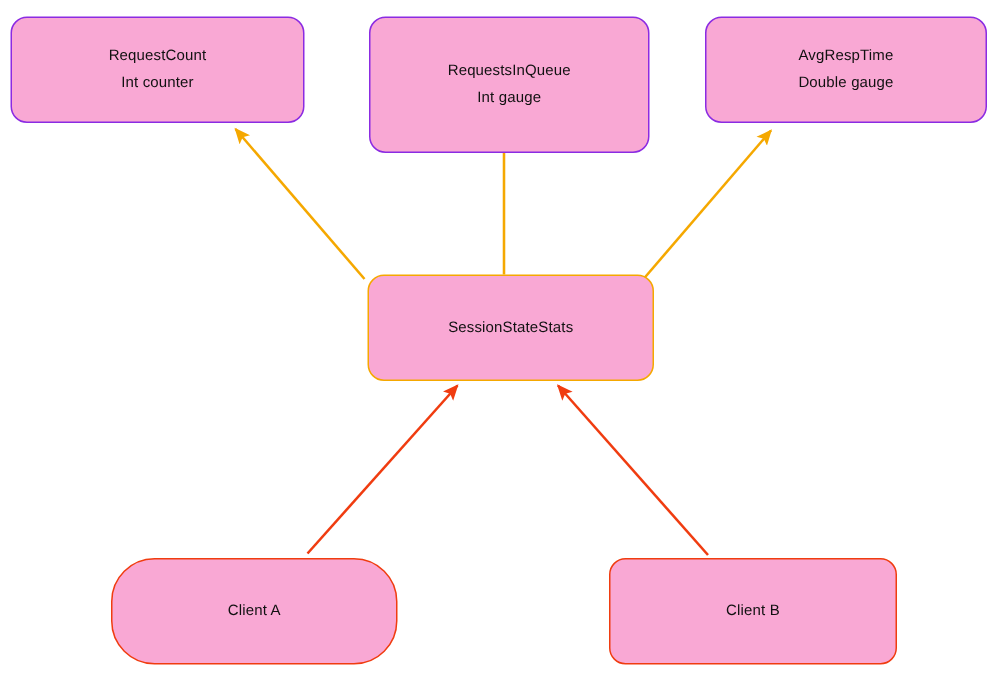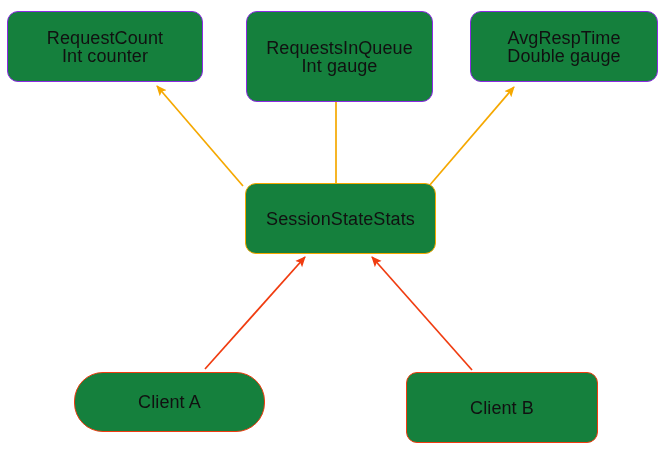--- a/index.html
+++ b/index.html
@@ -24,27 +24,27 @@
     width: 670px;
     height: 454px;
     pointer-events: none;
   }
   .node {
     position: absolute;
     box-sizing: border-box;
     border-style: solid;
     border-width: 1.6px;
     border-radius: 11px;
-    background: #15803d;
+    background: #f9a8d4;
     display: flex;
     align-items: center;
     justify-content: center;
     text-align: center;
     color: #111111;
-    font-size: 18px;
+    font-size: 10px;
     line-height: 18px;
     letter-spacing: 0.1px;
   }
   .node .node-text {
     display: block;
     white-space: pre-line;
   }
   .node-metric {
     border-color: #8B2BE2;
   }
@@ -88,21 +88,21 @@
         <span class="node-text">RequestsInQueue
 Int gauge</span>
       </div>
       <div class="node node-metric" style="left: 470px; top: 11px; width: 188px; height: 71px;">
         <span class="node-text">AvgRespTime
 Double gauge</span>
       </div>
       <div class="node node-aggregate" style="left: 245px; top: 183px; width: 191px; height: 71px;">
         <span class="node-text">SessionStateStats</span>
       </div>
-      <div class="node node-client" style="left: 74px; top: 372px; width: 191px; height: 60px; border-radius: 29px;">
+      <div class="node node-client" style="left: 74px; top: 372px; width: 191px; height: 71px; border-radius: 29px;">
         <span class="node-text">Client A</span>
       </div>
       <div class="node node-client" style="left: 406px; top: 372px; width: 192px; height: 71px;">
         <span class="node-text">Client B</span>
       </div>
     </div>
 
 </div>
 
 </body></html>

